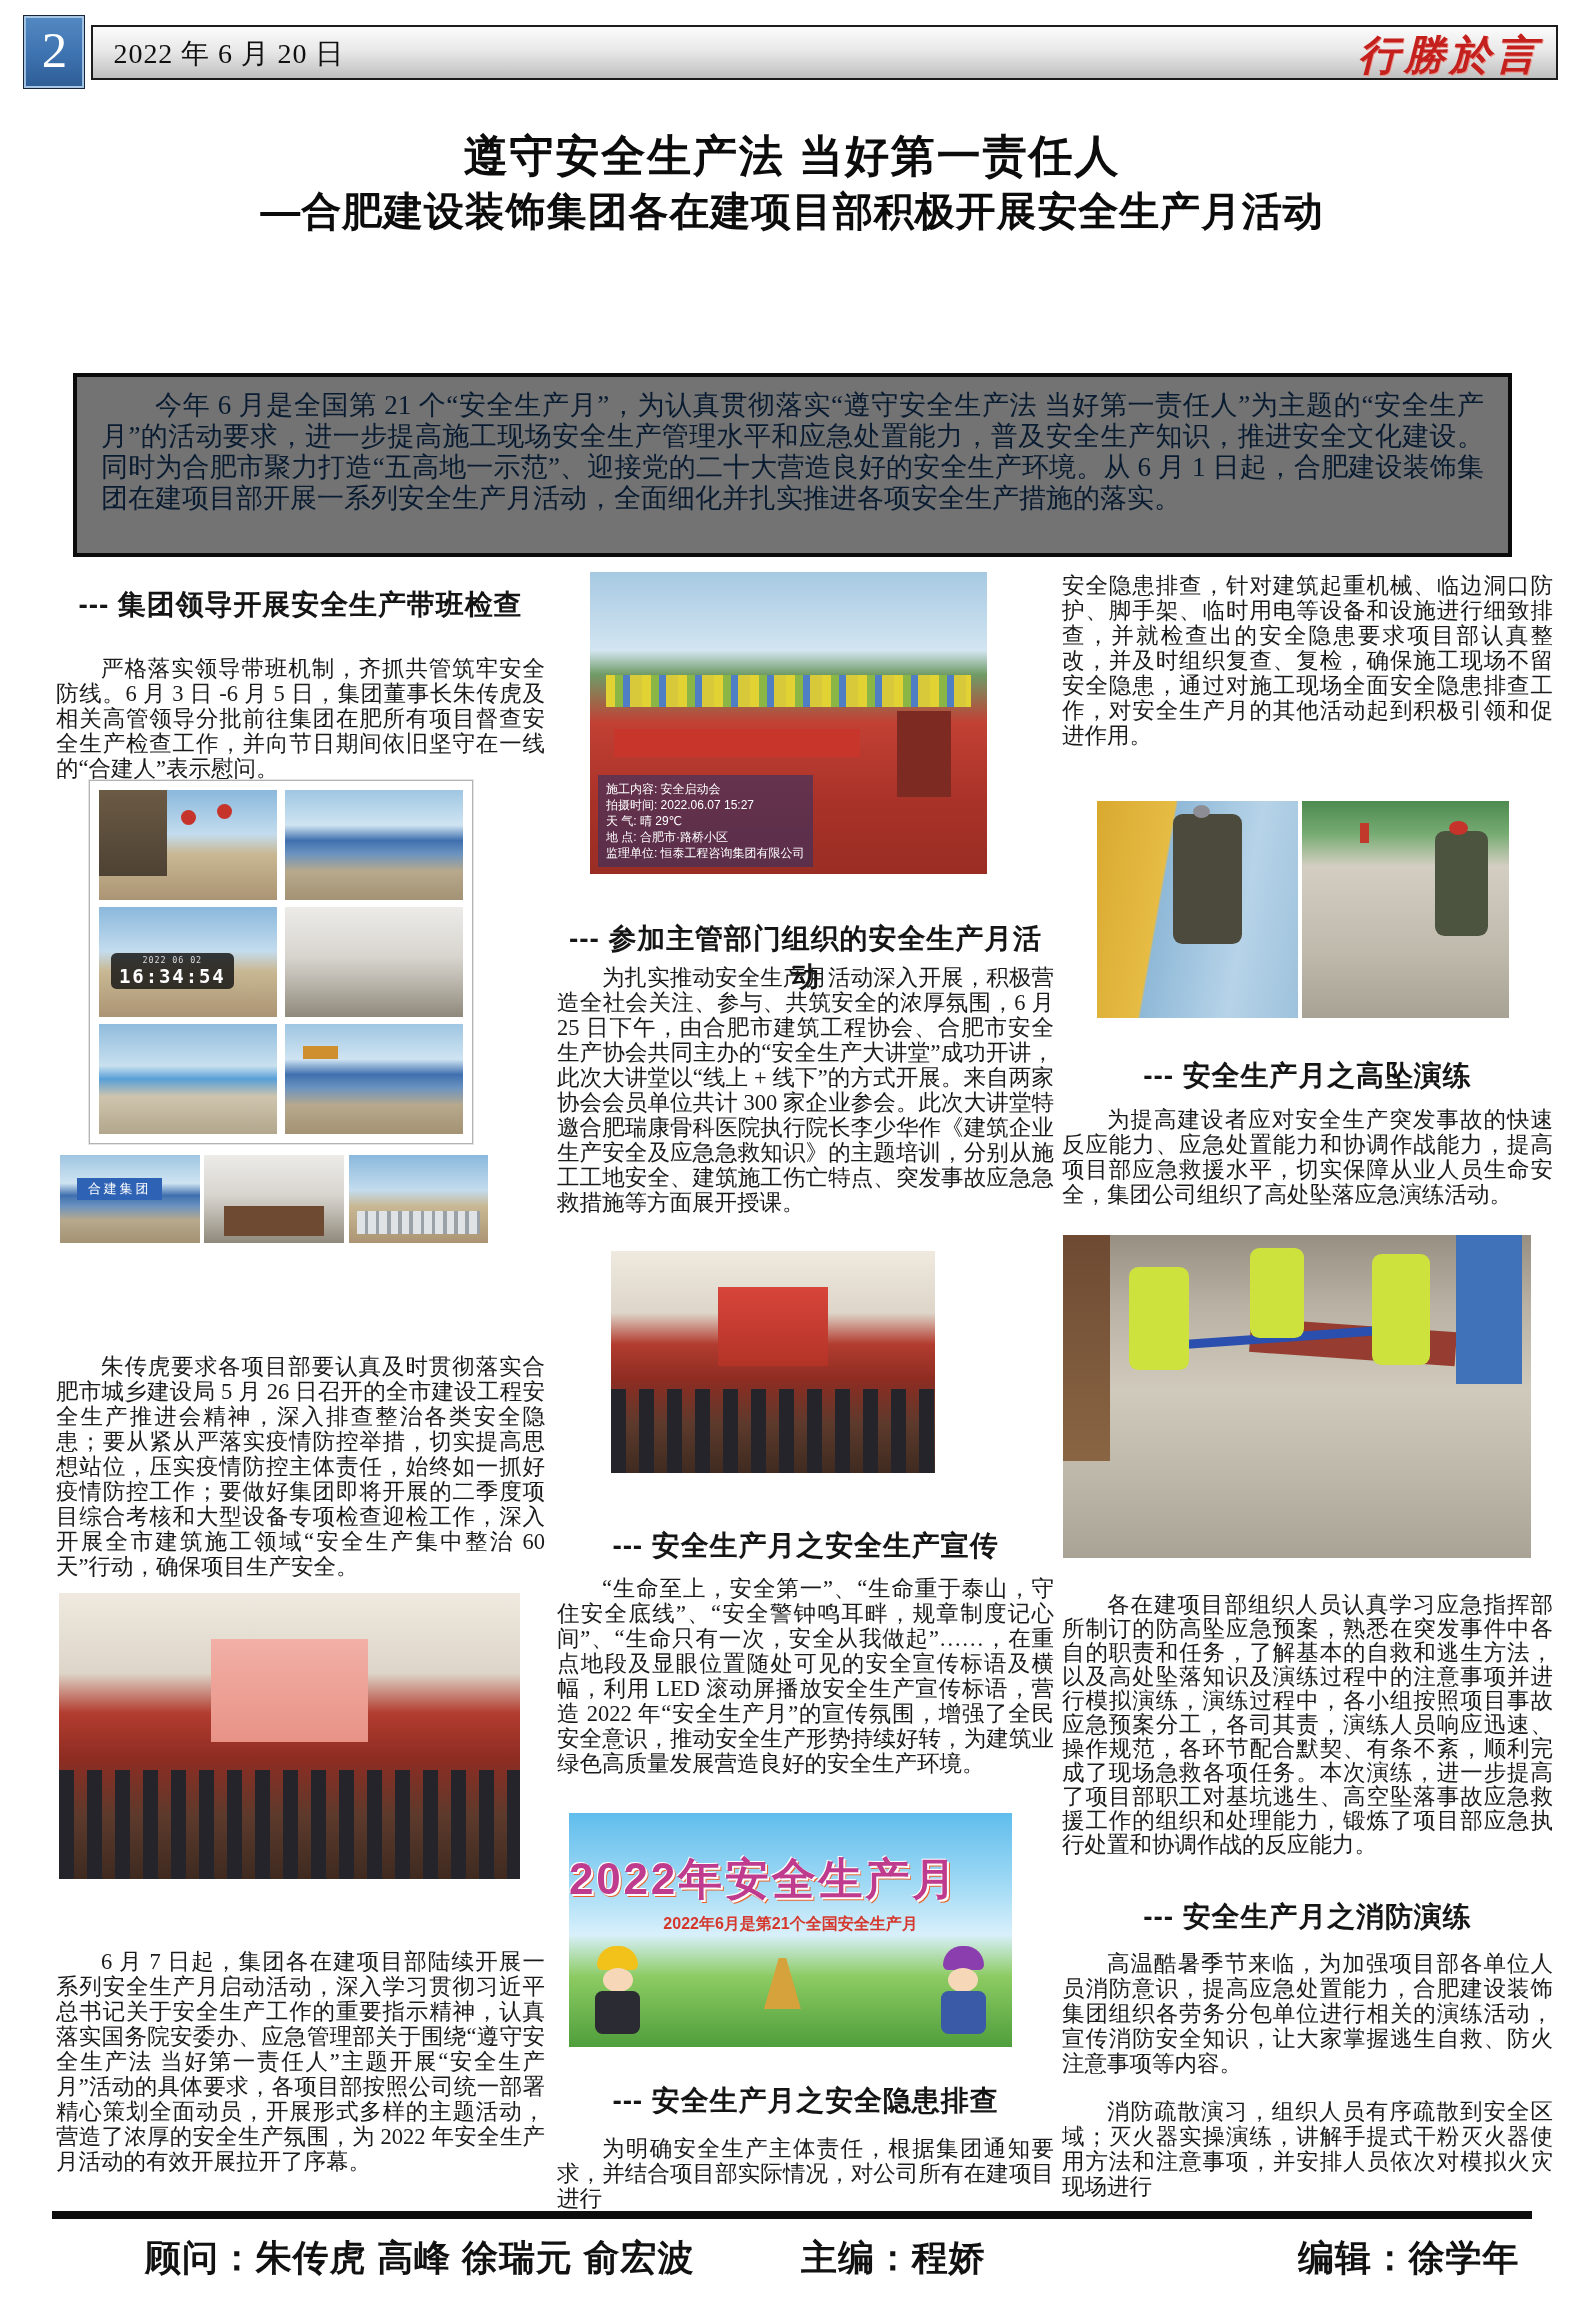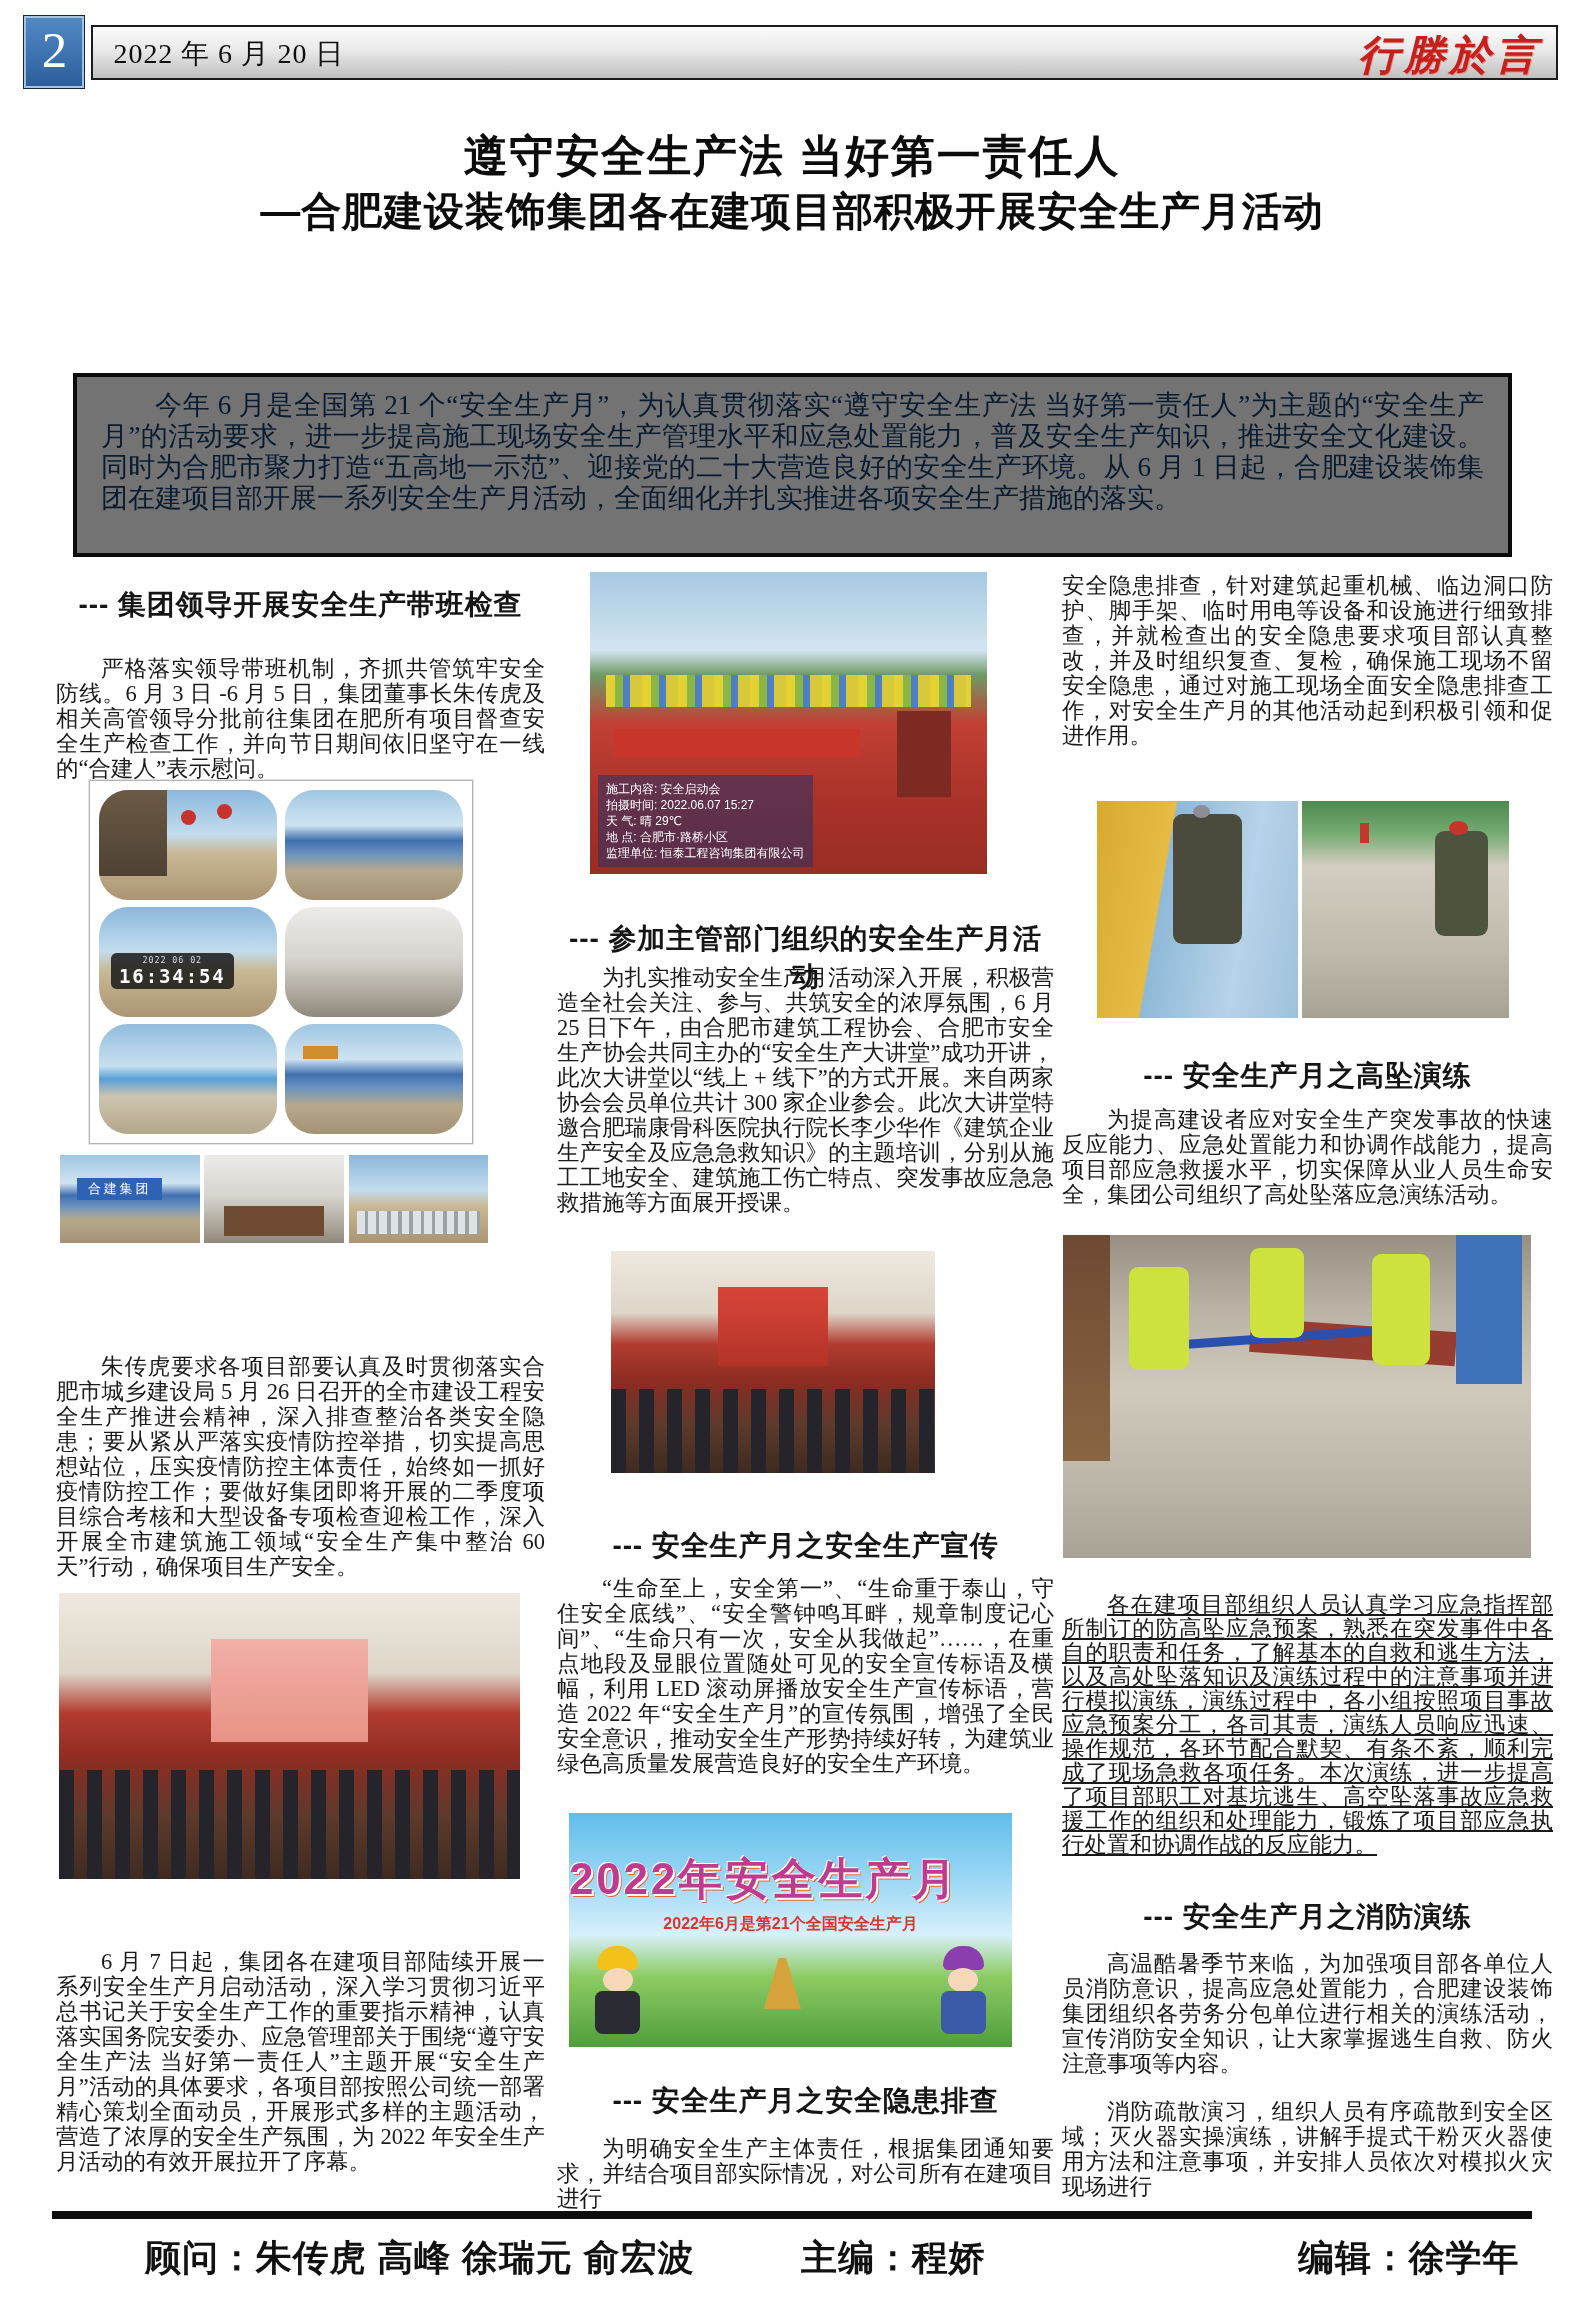--- a/index.html
+++ b/index.html
@@ -32,40 +32,40 @@
   
   .intro{left:73px;top:373px;width:1439px;height:184px;box-sizing:border-box;
     background:#737373;border:4.7px solid #0b0b0b;padding:13px 24px 0 24px;
     font-size:27px;line-height:31px;text-align:justify;text-indent:2em;color:#081b30;}
 
   
   .h2x{font-family:"Liberation Sans","DejaVu Sans",sans-serif;font-weight:700;font-size:28px;
     text-align:center;letter-spacing:0.9px;color:#151515;}
   .para{font-size:22.5px;line-height:25px;text-align:justify;text-indent:2em;}
   .noind{text-indent:0;}
-  .tight{line-height:24px;text-decoration:underline;}
+  .tight{line-height:24px;}
 
   
   .ph{position:absolute;overflow:hidden;background:#c6c6c6;}
   .acc{position:absolute;display:block;}
   .g-site{background:linear-gradient(180deg,#8ab8dc 0%,#c3dcee 40%,#c9b894 58%,#ab9473 100%);}
   .g-gate{background:linear-gradient(180deg,#9fc6e2 0%,#cfe4f2 32%,#3f6fae 46%,#6b93c0 58%,#b8a98c 74%,#a39274 100%);}
   .g-indoor{background:linear-gradient(180deg,#ecebe8 0%,#d8d5cf 45%,#b9b4aa 70%,#8f897c 100%);}
   .g-meetred{background:linear-gradient(180deg,#efe9df 0%,#ddd5c8 28%,#b23c2f 42%,#8e2c22 58%,#5c3a2c 78%,#3f2a20 100%);}
   .g-ceremony{background:linear-gradient(180deg,#a6c9e2 0%,#d3e5f1 26%,#6f9b66 34%,#c24034 50%,#a93228 76%,#992d24 100%);}
   .g-crane{background:linear-gradient(100deg,#d9a92f 0%,#e6bc45 33%,#8fb9d8 34%,#b6d3e8 70%,#9ec2dc 100%);}
   .g-slab{background:linear-gradient(180deg,#4d8a50 0%,#76ab72 15%,#d3cec1 30%,#beb9ab 70%,#a8a294 100%);}
   .g-stretcher{background:linear-gradient(180deg,#979082 0%,#b9b2a4 22%,#d0cabd 48%,#bdb7aa 75%,#a9a396 100%);}
   .g-fence{background:linear-gradient(180deg,#90bcdc 0%,#c8e0ef 38%,#58a0d8 50%,#cfc5ae 66%,#b2a68c 100%);}
   .g-poster{background:linear-gradient(180deg,#5fbdec 0%,#9fd9f5 30%,#d8f0fb 52%,#8ccb62 70%,#4f9e3c 100%);}
 
   .frame{left:89px;top:780px;width:384px;height:364px;box-sizing:border-box;background:#fff;
     border:1.9px solid #b3b3b3;box-shadow:0 0 0 0.9px #e2e2e2;
     display:grid;grid-template-columns:1fr 1fr;grid-template-rows:1fr 1fr 1fr;gap:7.5px;padding:9.4px;}
-  .cell{position:relative;overflow:hidden;border-radius:29px;}
+  .cell{position:relative;overflow:hidden;}
 
   .crowd{left:4%;top:34%;width:92%;height:32px;
     background:repeating-linear-gradient(90deg,#e3d233 0 9.4px,#8ab645 9.4px 17px,#4f7ec4 17px 24px,#d8c93a 24px 36px);}
   .banner-red{left:6%;top:52%;width:62%;height:28px;background:#c8352a;}
   .podium{right:9%;top:46%;width:54px;height:86px;background:#7c2a22;}
   .chairs{left:0;bottom:0;width:100%;height:38%;
     background:repeating-linear-gradient(90deg,#24242a 0 15px,rgba(0,0,0,0) 15px 28px);}
   .screenlight{left:33%;top:16%;width:34%;height:36%;background:linear-gradient(180deg,#f2b0a6,#e89286);}
 
   .ovl{position:absolute;left:7.5px;bottom:7.5px;max-width:62%;

